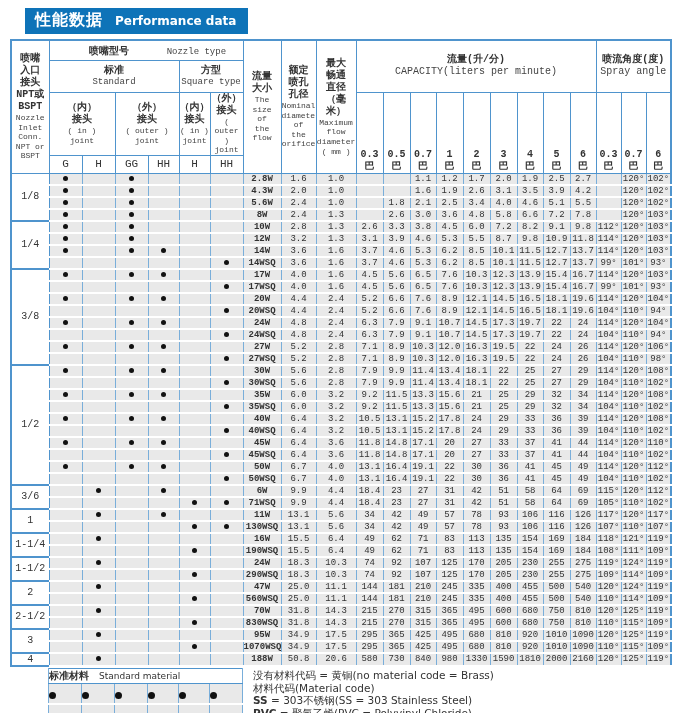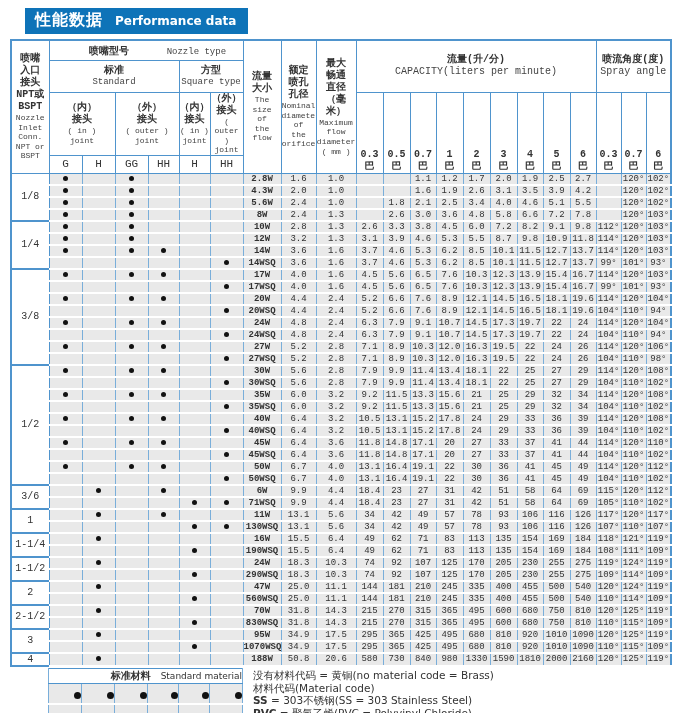--- a/index.html
+++ b/index.html
@@ -30,21 +30,21 @@
   table.main tr.group-start td { border-top:2px solid #4f94cd; }
   table.main td.size { background:#fff; font-size:10px; border-left:1px solid #4f94cd; border-right:1px solid #4f94cd; border-bottom:1px solid #4f94cd; }
   table.main td.model { font-weight:bold; }
   table.main { border:2px solid #4f94cd; }
   .bullet { display:inline-block; width:5px; height:5px; background:#111; border-radius:50%; }
   .bullet.big { width:7px; height:7px; }
 
   
   .bottom { display:flex; margin:1px 0 0 48px; align-items:flex-start; }
   table.mat { border-collapse:collapse; table-layout:fixed; width:194px; border:1px solid #4f94cd; }
-  table.mat td { padding:0; text-align:right; height:10px; background:#e9e9e9;
+  table.mat td { padding:0; text-align:left; height:10px; background:#e9e9e9;
                  border-left:1px solid #79aeda; border-right:1px solid #79aeda; border-bottom:2px solid #fff; }
   table.mat td.mat-hd { background:#fff; height:12px; border-bottom:1px solid #4f94cd; font-size:10px; }
   .mat-hd .zh-b { font-weight:bold; font-size:10px; color:#333; }
   .mat-hd .en-b { font-size:9px; color:#333; margin-left:10px; }
   .legend { margin-left:10px; padding-top:1px; }
   .lg-line { font-size:10.5px; line-height:12.8px; color:#333; white-space:nowrap; }
   .lg-line b { font-weight:bold; }
 </style>
 </head>
 <body>

